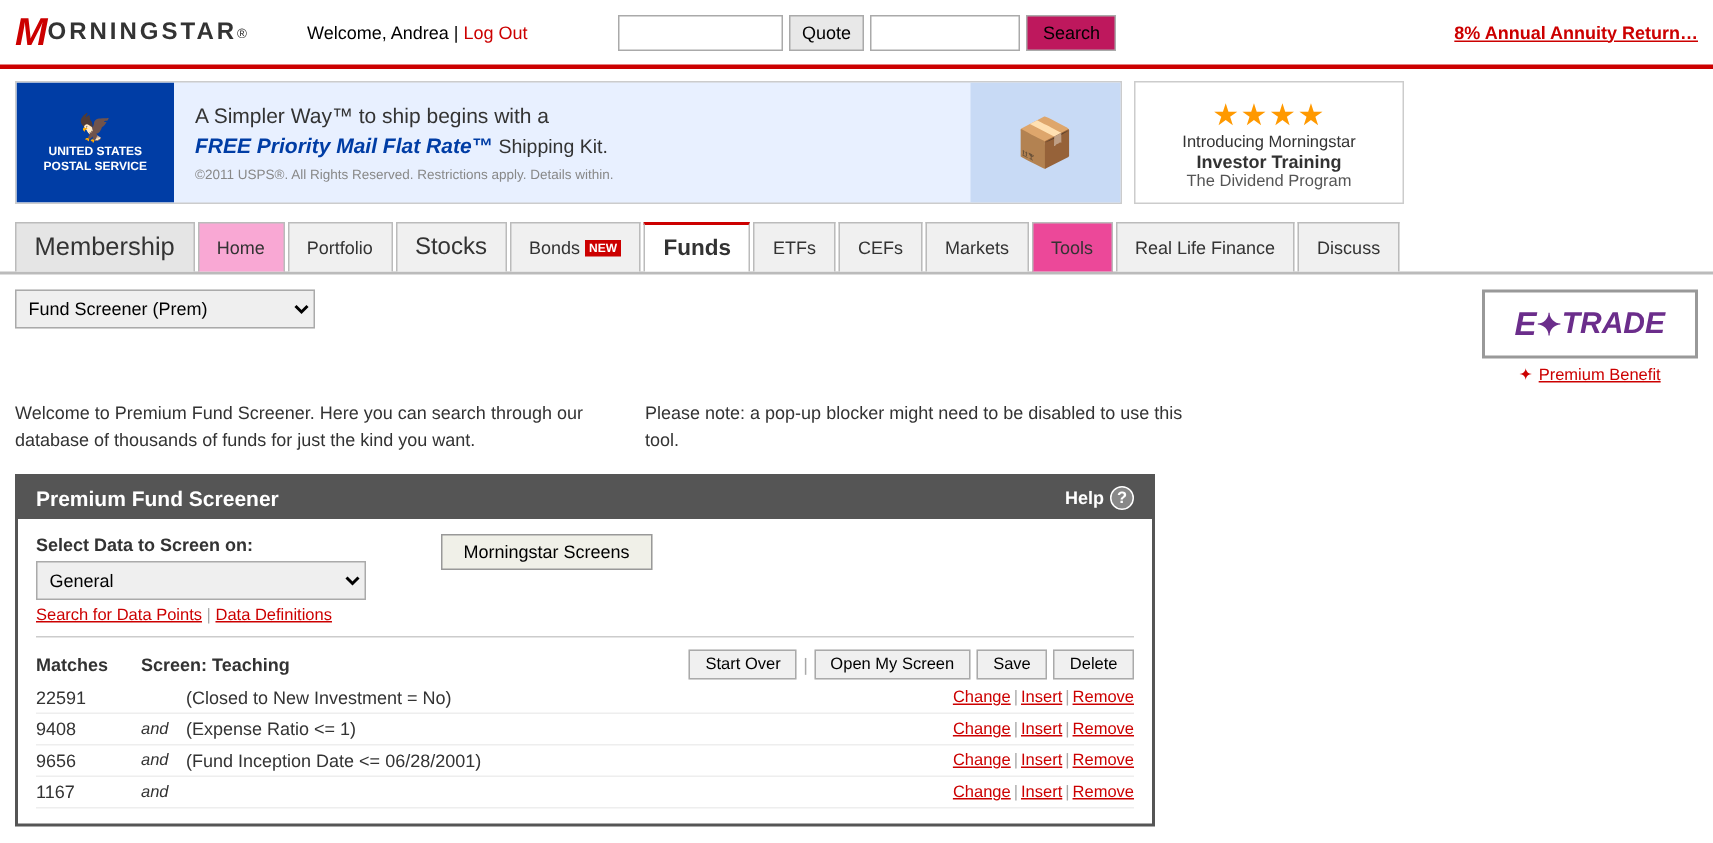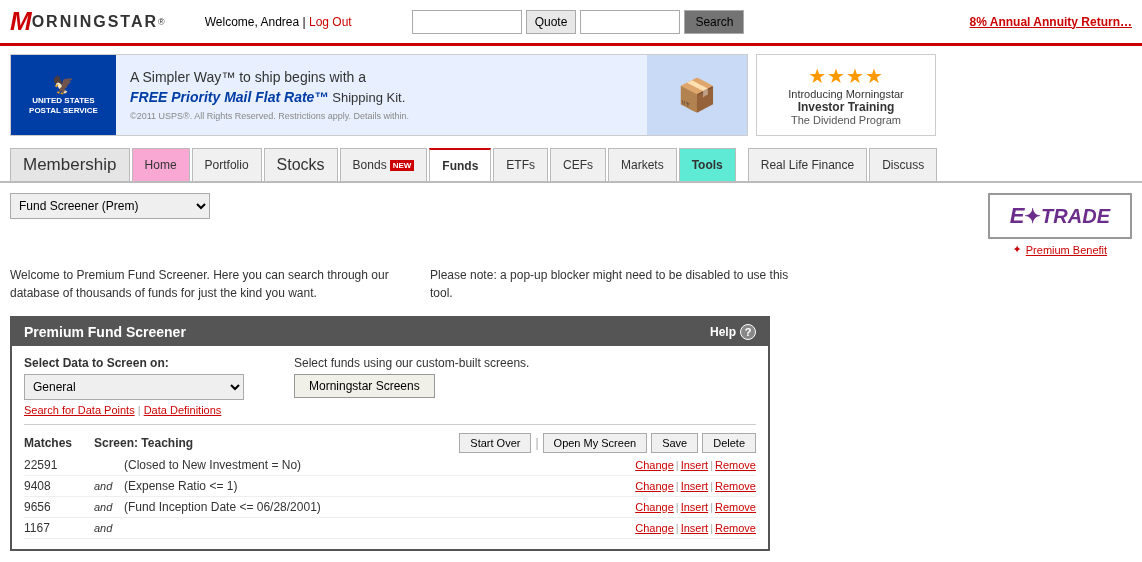--- a/index.html
+++ b/index.html
@@ -32,21 +32,21 @@
   </div>
   <div style="margin-left:40px;font-size:12px;">
     <span>Welcome, Andrea</span>
     <span> | </span>
     <a href="#" style="color:#c00;text-decoration:none;font-size:12px;">Log Out</a>
   </div>
   <div class="header-search">
     <input type="text" style="width: 110px; height: 24px; border: 1px solid rgb(170, 170, 170); padding: 2px 4px; font-size: 12px;">
     <button style="height:24px;padding:0 8px;background:#e8e8e8;border:1px solid #aaa;cursor:pointer;font-size:12px;">Quote</button>
     <input type="text" style="width: 100px; height: 24px; border: 1px solid rgb(170, 170, 170); padding: 2px 4px; font-size: 12px;">
-    <button style="height:24px;padding:0 10px;background:#737373;border:1px solid #aaa;cursor:pointer;font-size:12px;">Search</button>
+    <button style="height:24px;padding:0 10px;background:#be185d;border:1px solid #aaa;cursor:pointer;font-size:12px;">Search</button>
   </div>
   <div style="margin-left:auto;text-align:right;font-weight:bold;">
     <a href="#" style="color:#c00;font-size:12px;">8% Annual Annuity Return…</a>
   </div>
 </div>
 
 <div id="banners" style="display:flex;gap:8px;padding:8px 10px;">
 
   <div style="width:738px;height:82px;background:#e8f0ff;border:1px solid #ccc;display:flex;overflow:hidden;cursor:pointer;">
     <div style="background:#003da5;color:#fff;width:105px;min-width:105px;height:100%;display:flex;flex-direction:column;align-items:center;justify-content:center;padding:4px;">
@@ -79,25 +79,25 @@
 
 <div id="nav" style="display:flex;align-items:stretch;border-bottom:2px solid #bbb;padding:0 10px;background:#fff;">
   <a href="#" style="padding:6px 12px;font-size:17px;color:#333;text-decoration:none;border:1px solid #bbb;border-bottom:none;background:#e5e5e5;margin-right:2px;display:flex;align-items:center;">Membership</a>
   <a href="#" style="padding:6px 12px;font-size:12px;color:#333;text-decoration:none;border:1px solid #bbb;border-bottom:none;background:#f9a8d4;margin-right:2px;display:flex;align-items:center;">Home</a>
   <a href="#" style="padding:6px 12px;font-size:12px;color:#333;text-decoration:none;border:1px solid #bbb;border-bottom:none;background:#f0f0f0;margin-right:2px;display:flex;align-items:center;">Portfolio</a>
   <a href="#" style="padding:6px 12px;font-size:16px;color:#333;text-decoration:none;border:1px solid #bbb;border-bottom:none;background:#f0f0f0;margin-right:2px;display:flex;align-items:center;">Stocks</a>
   <a href="#" style="padding:6px 12px;font-size:12px;color:#333;text-decoration:none;border:1px solid #bbb;border-bottom:none;background:#f0f0f0;margin-right:2px;display:flex;align-items:center;">
     <span>Bonds</span>
     <span style="background:#c00;color:#fff;font-size:8px;font-weight:bold;padding:1px 3px;margin-left:3px;">NEW</span>
   </a>
-  <a href="#" style="padding:6px 12px;font-size:12px;color:#333;font-weight:bold;text-decoration:none;border:1px solid #bbb;border-top:2px solid #c00;border-bottom:none;background:#fff;margin-right:2px;display:flex;align-items:center;">Funds</a>
+  <a href="#" style="padding:6px 12px;font-size:15px;color:#333;font-weight:bold;text-decoration:none;border:1px solid #bbb;border-top:2px solid #c00;border-bottom:none;background:#fff;margin-right:2px;display:flex;align-items:center;">Funds</a>
   <a href="#" style="padding:6px 12px;font-size:12px;color:#333;text-decoration:none;border:1px solid #bbb;border-bottom:none;background:#f0f0f0;margin-right:2px;display:flex;align-items:center;">ETFs</a>
   <a href="#" style="padding:6px 12px;font-size:12px;color:#333;text-decoration:none;border:1px solid #bbb;border-bottom:none;background:#f0f0f0;margin-right:2px;display:flex;align-items:center;">CEFs</a>
   <a href="#" style="padding:6px 12px;font-size:12px;color:#333;text-decoration:none;border:1px solid #bbb;border-bottom:none;background:#f0f0f0;margin-right:2px;display:flex;align-items:center;">Markets</a>
-  <a href="#" style="padding:6px 12px;font-size:12px;color:#333;text-decoration:none;border:1px solid #bbb;border-bottom:none;background:#5eead4;margin-right:12px;display:flex;align-items:center;font-weight:bold;">Tools</a>
+  <a href="#" style="padding:6px 12px;font-size:12px;color:#333;text-decoration:none;border:1px solid #bbb;border-bottom:none;background:#ec4899;margin-right:2px;display:flex;align-items:center;">Tools</a>
   <a href="#" style="padding:6px 12px;font-size:12px;color:#333;text-decoration:none;border:1px solid #bbb;border-bottom:none;background:#f0f0f0;margin-right:2px;display:flex;align-items:center;">Real Life Finance</a>
   <a href="#" style="padding:6px 12px;font-size:12px;color:#333;text-decoration:none;border:1px solid #bbb;border-bottom:none;background:#f0f0f0;margin-right:2px;display:flex;align-items:center;">Discuss</a>
 </div>
 
 <div id="main" style="padding:10px;">
 
   <div style="display:flex;align-items:flex-start;justify-content:space-between;margin-bottom:10px;">
     <div>
       <select style="height:26px;font-size:12px;padding:2px 4px;border:1px solid #aaa;width:200px;">
         <option>Fund Screener (Prem)</option>
@@ -140,21 +140,20 @@
             <option>General</option>
           </select>
           <div style="font-size:11px;margin-top:4px;">
             <a href="#" style="color:#c00;text-decoration:underline;">Search for Data Points</a>
             <span style="color:#aaa;"> | </span>
             <a href="#" style="color:#c00;text-decoration:underline;">Data Definitions</a>
           </div>
         </div>
 
         <div>
-          <div style="font-size:12px;color:#333;margin-bottom:4px;">Select funds using our custom-built screens.</div>
           <button style="background:#f0f0e8;border:1px solid #999;padding:4px 14px;font-size:12px;cursor:pointer;">Morningstar Screens</button>
         </div>
       </div>
 
       <div style="display:flex;align-items:center;border-top:1px solid #ccc;padding-top:8px;margin-top:4px;">
         <div style="width:70px;font-size:12px;font-weight:bold;color:#333;">Matches</div>
         <div style="flex:1;font-size:12px;font-weight:bold;color:#333;">Screen: Teaching</div>
         <div style="display:flex;gap:4px;margin-left:auto;">
           <button style="padding:3px 10px;font-size:11px;border:1px solid #aaa;background:#f0f0f0;cursor:pointer;">Start Over</button>
           <span style="color:#aaa;display:flex;align-items:center;">|</span>

